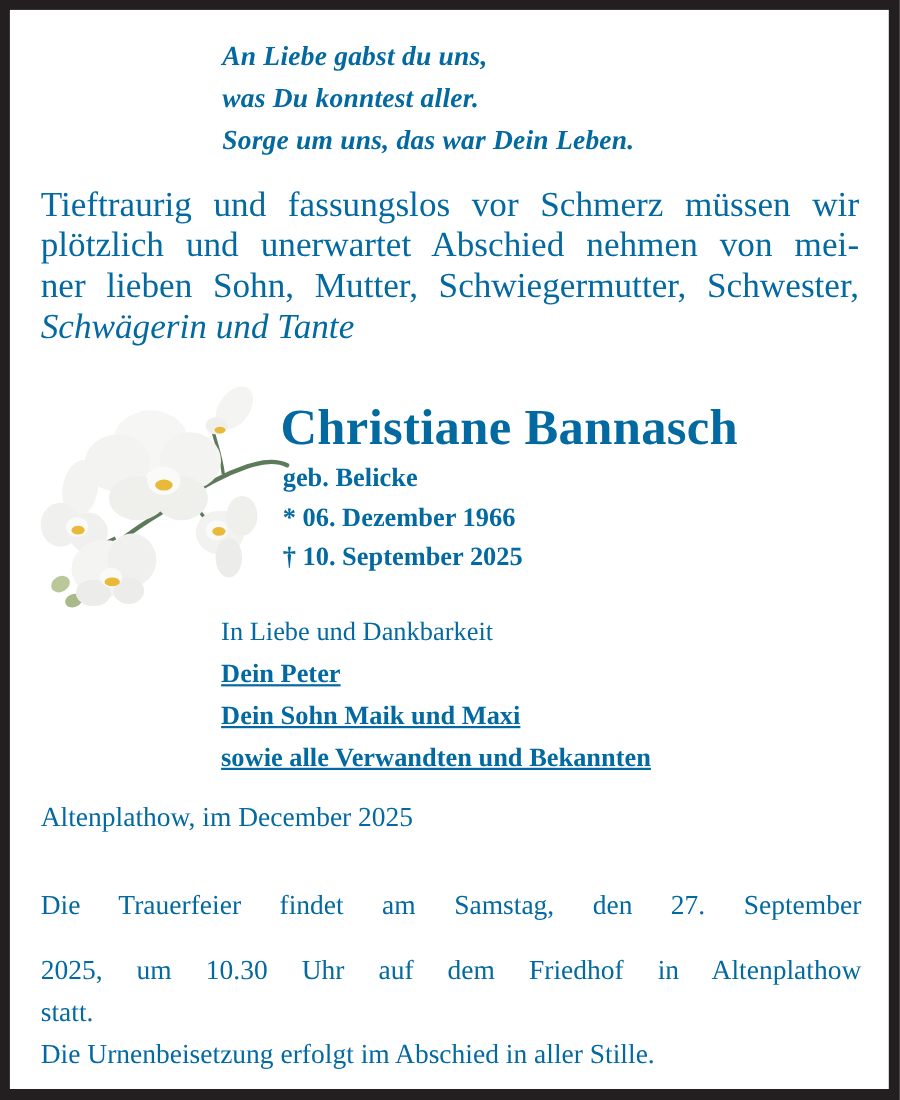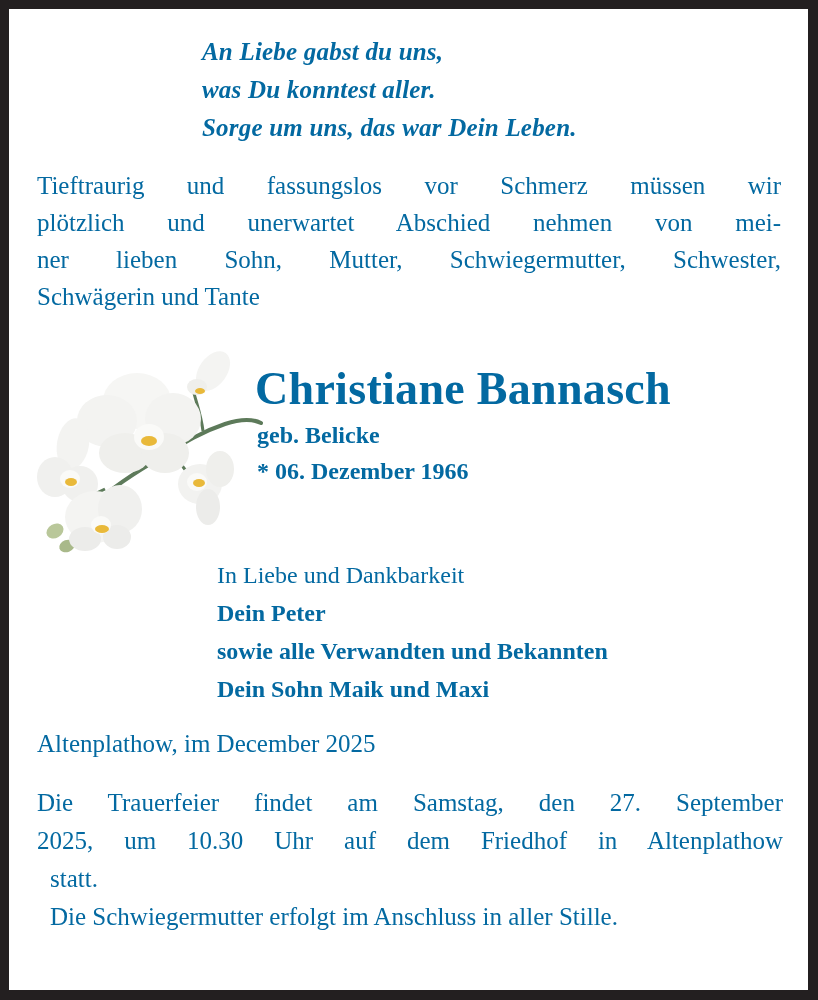--- a/index.html
+++ b/index.html
@@ -5,34 +5,34 @@
   html, body { margin: 0; padding: 0; }
   body { width: 818px; height: 1000px; background: #231f20; position: relative; overflow: hidden; }
   .card {
     position: absolute; left: 9px; top: 9px; width: 799px; height: 981px;
     background: #ffffff; color: #0369a1;
     font-family: "Liberation Serif", "DejaVu Serif", serif;
   }
   .abs { position: absolute; white-space: nowrap; }
   .poem { left: 193px; top: 24px; font-style: italic; font-weight: bold; font-size: 25px; line-height: 38px; letter-spacing: 0.2px; }
   .poem div { height: 38px; }
-  .intro { left: 28px; top: 158px; width: 744px; font-size: 25px; line-height: 37px; }
+  .intro { left: 28px; top: 158px; width: 744px; font-size: 32px; line-height: 37px; }
   .intro .jl { display: block; text-align: justify; text-align-last: justify; height: 37px; }
-  .intro .ll { display: block; height: 37px; }
+  .intro .ll { display: block; height: 37px; font-style: italic; }
   .orchid { left: 16px; top: 340px; width: 240px; height: 210px; }
   .name { left: 246px; top: 352px; font-size: 46px; font-weight: bold; line-height: 56px; letter-spacing: 0.3px; font-family: Liberation Serif, serif; }
   .dates { left: 248px; top: 408px; font-size: 24px; line-height: 36px; font-weight: bold; }
   .dates div { height: 36px; }
   .family { left: 192px; top: 547px; font-size: 24px; line-height: 38px; }
-  .family div { height: 38px; margin-left: 16px; }
-  .family .b { font-weight: bold; }
+  .family div { height: 38px; }
+  .family .b { font-weight: bold; text-decoration: underline; }
   .place { left: 28px; top: 717px; font-size: 25px; line-height: 36px; }
   .service { left: 28px; top: 775px; width: 746px; font-size: 25px; line-height: 38px; }
-  .service .jl { display: block; text-align: justify; text-align-last: justify; height: 38px; }
-  .service .ll { display: block; height: 38px; margin-left: 13px; }
+  .service .jl { display: block; text-align: justify; text-align-last: justify; height: 38px; margin-top: 21px; }
+  .service .ll { display: block; height: 38px; }
 </style>
 </head>
 <body>
 
 <div class="card">
 
   <div class="abs poem">
     <div>An Liebe gabst du uns,</div>
     <div>was Du konntest aller.</div>
     <div>Sorge um uns, das war Dein Leben.</div>
@@ -97,31 +97,32 @@
         <ellipse cx="77" cy="180" rx="7" ry="4" fill="#e9b93a"></ellipse>
       </g>
     </svg>
   </div>
 
   <div class="abs name">Christiane Bannasch</div>
 
   <div class="abs dates">
     <div>geb. Belicke</div>
     <div>* 06. Dezember 1966</div>
+    <div>† 10. September 2025</div>
   </div>
 
   <div class="abs family">
     <div>In Liebe und Dankbarkeit</div>
     <div class="b">Dein Peter</div>
+    <div class="b">Dein Sohn Maik und Maxi</div>
     <div class="b">sowie alle Verwandten und Bekannten</div>
-    <div class="b">Dein Sohn Maik und Maxi</div>
   </div>
 
   <div class="abs place">Altenplathow, im December 2025</div>
 
   <div class="abs service">
     <span class="jl">Die Trauerfeier findet am Samstag, den 27. September</span>
     <span class="jl">2025, um 10.30 Uhr auf dem Friedhof in Altenplathow</span>
     <span class="ll">statt.</span>
-    <span class="ll">Die Schwiegermutter erfolgt im Anschluss in aller Stille.</span>
+    <span class="ll">Die Urnenbeisetzung erfolgt im Abschied in aller Stille.</span>
   </div>
 
 </div>
 
 </body></html>

